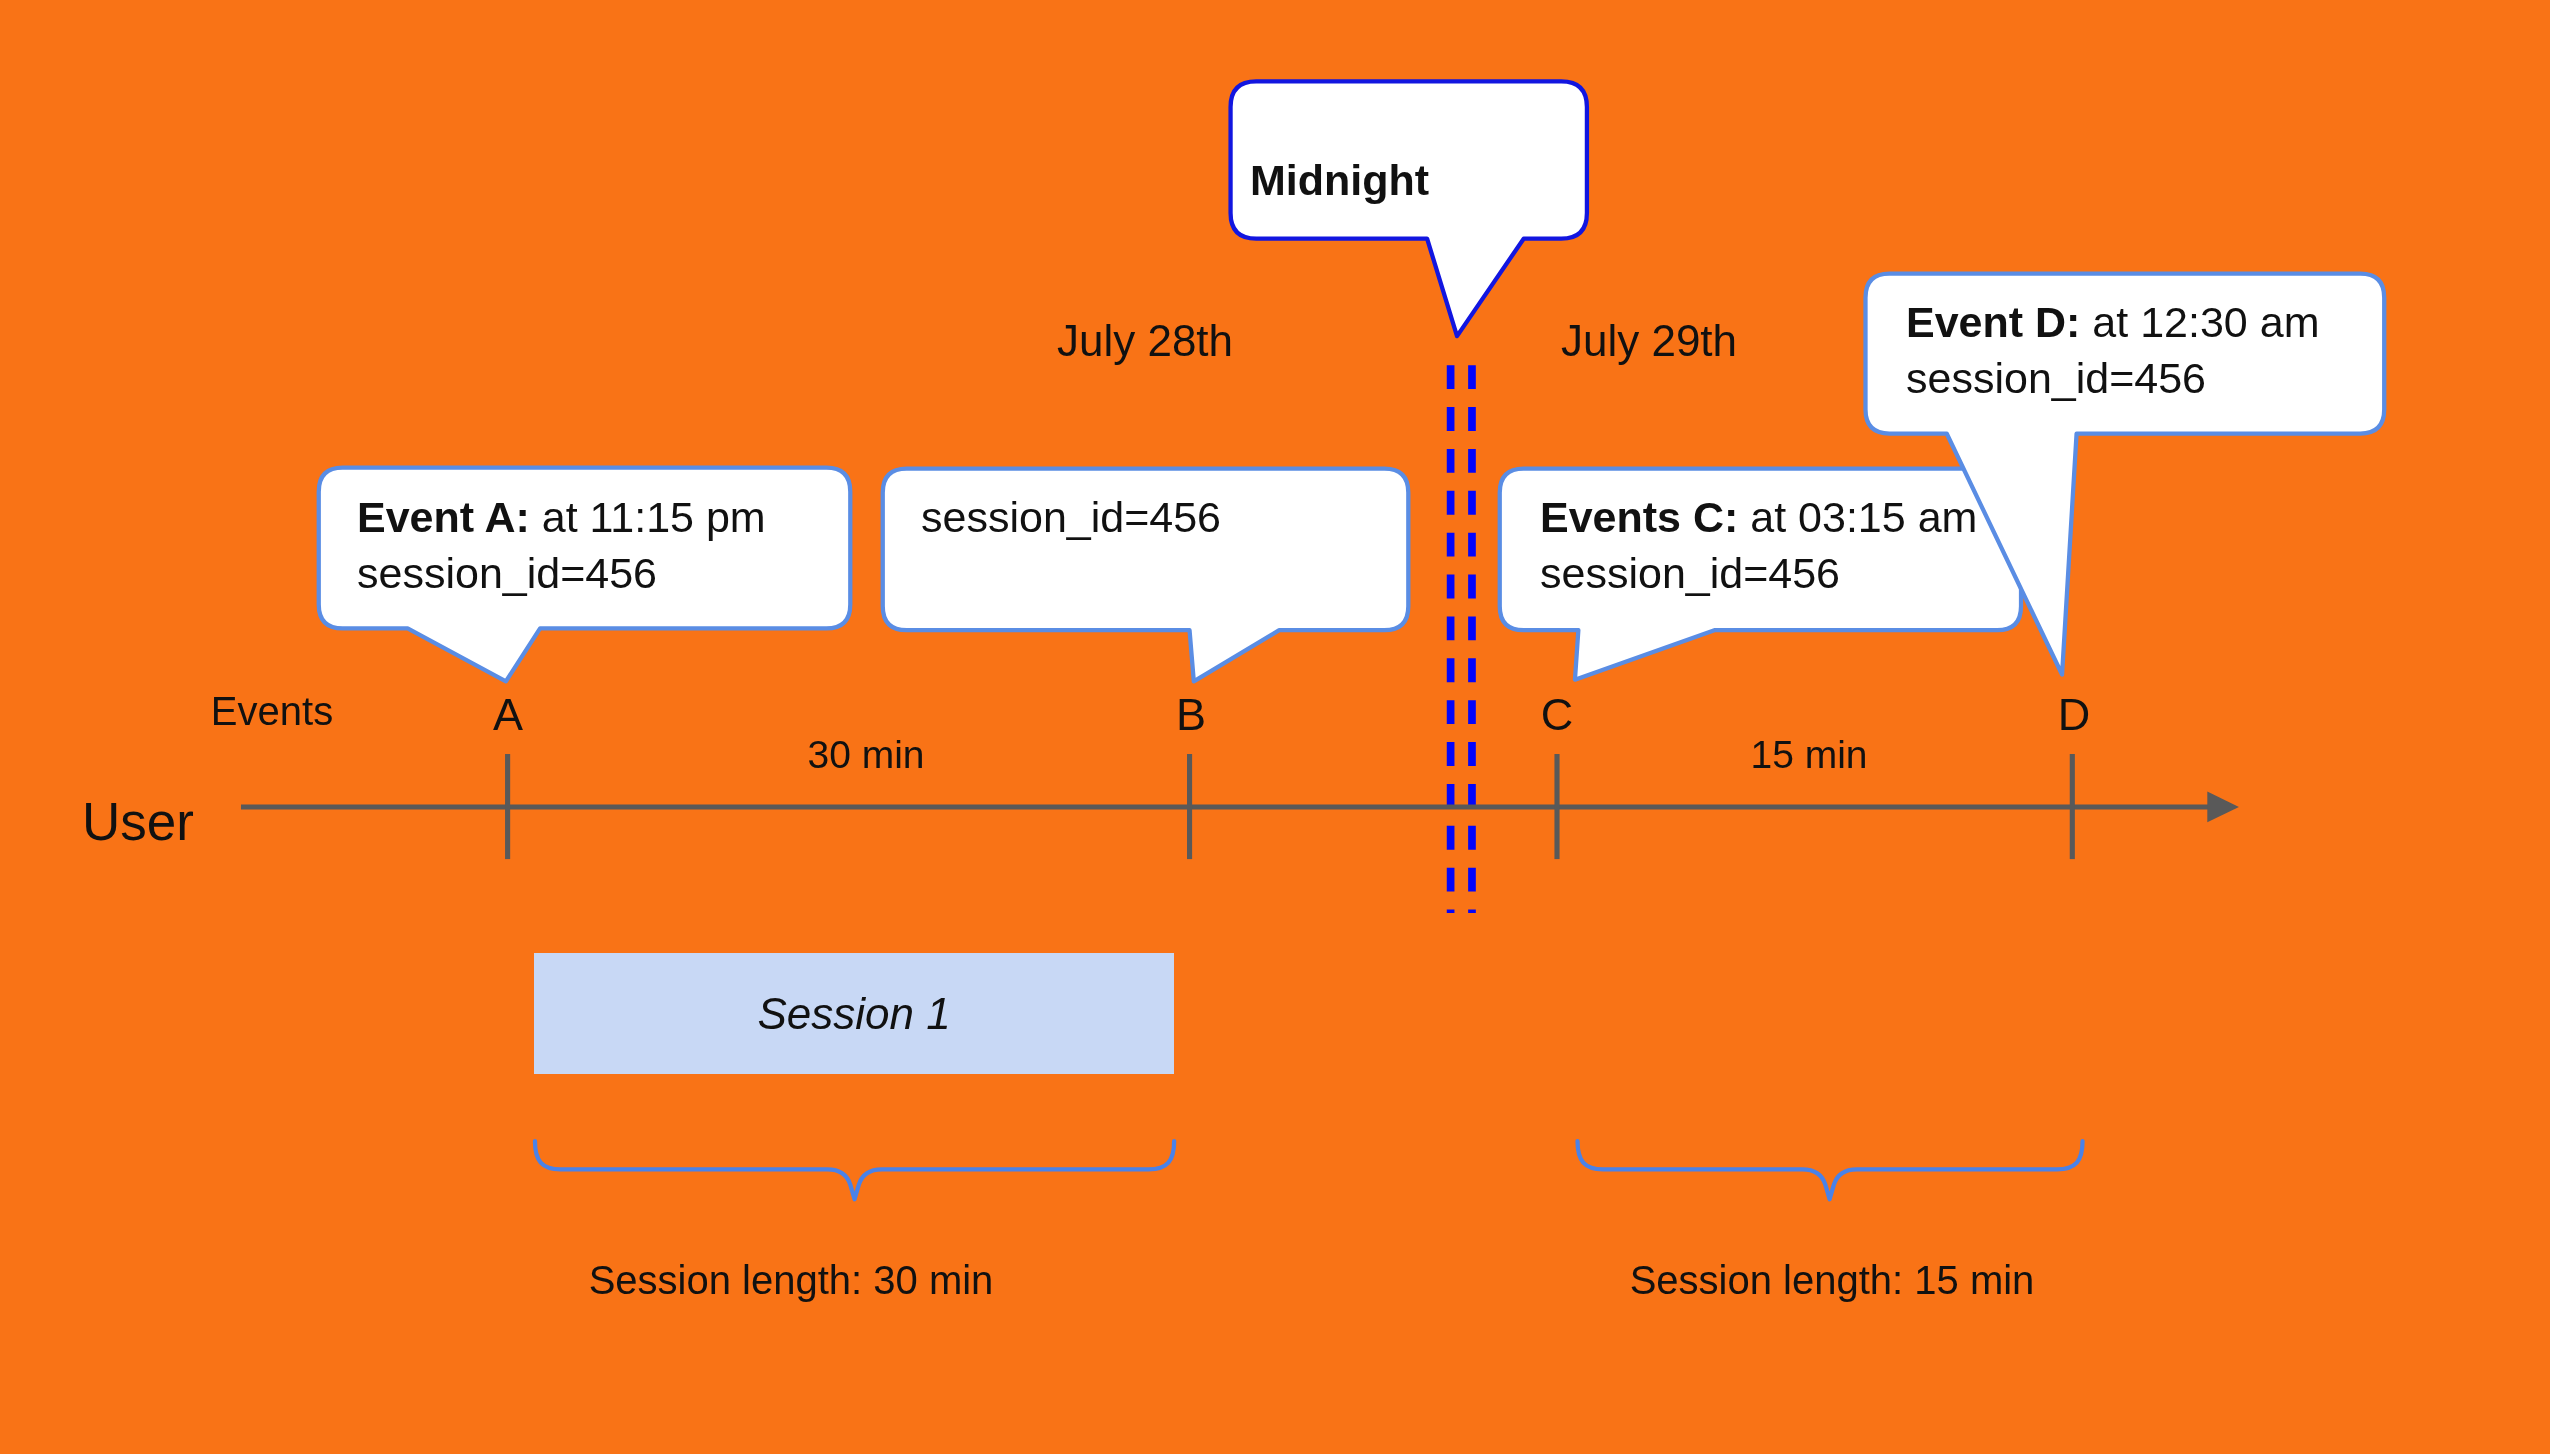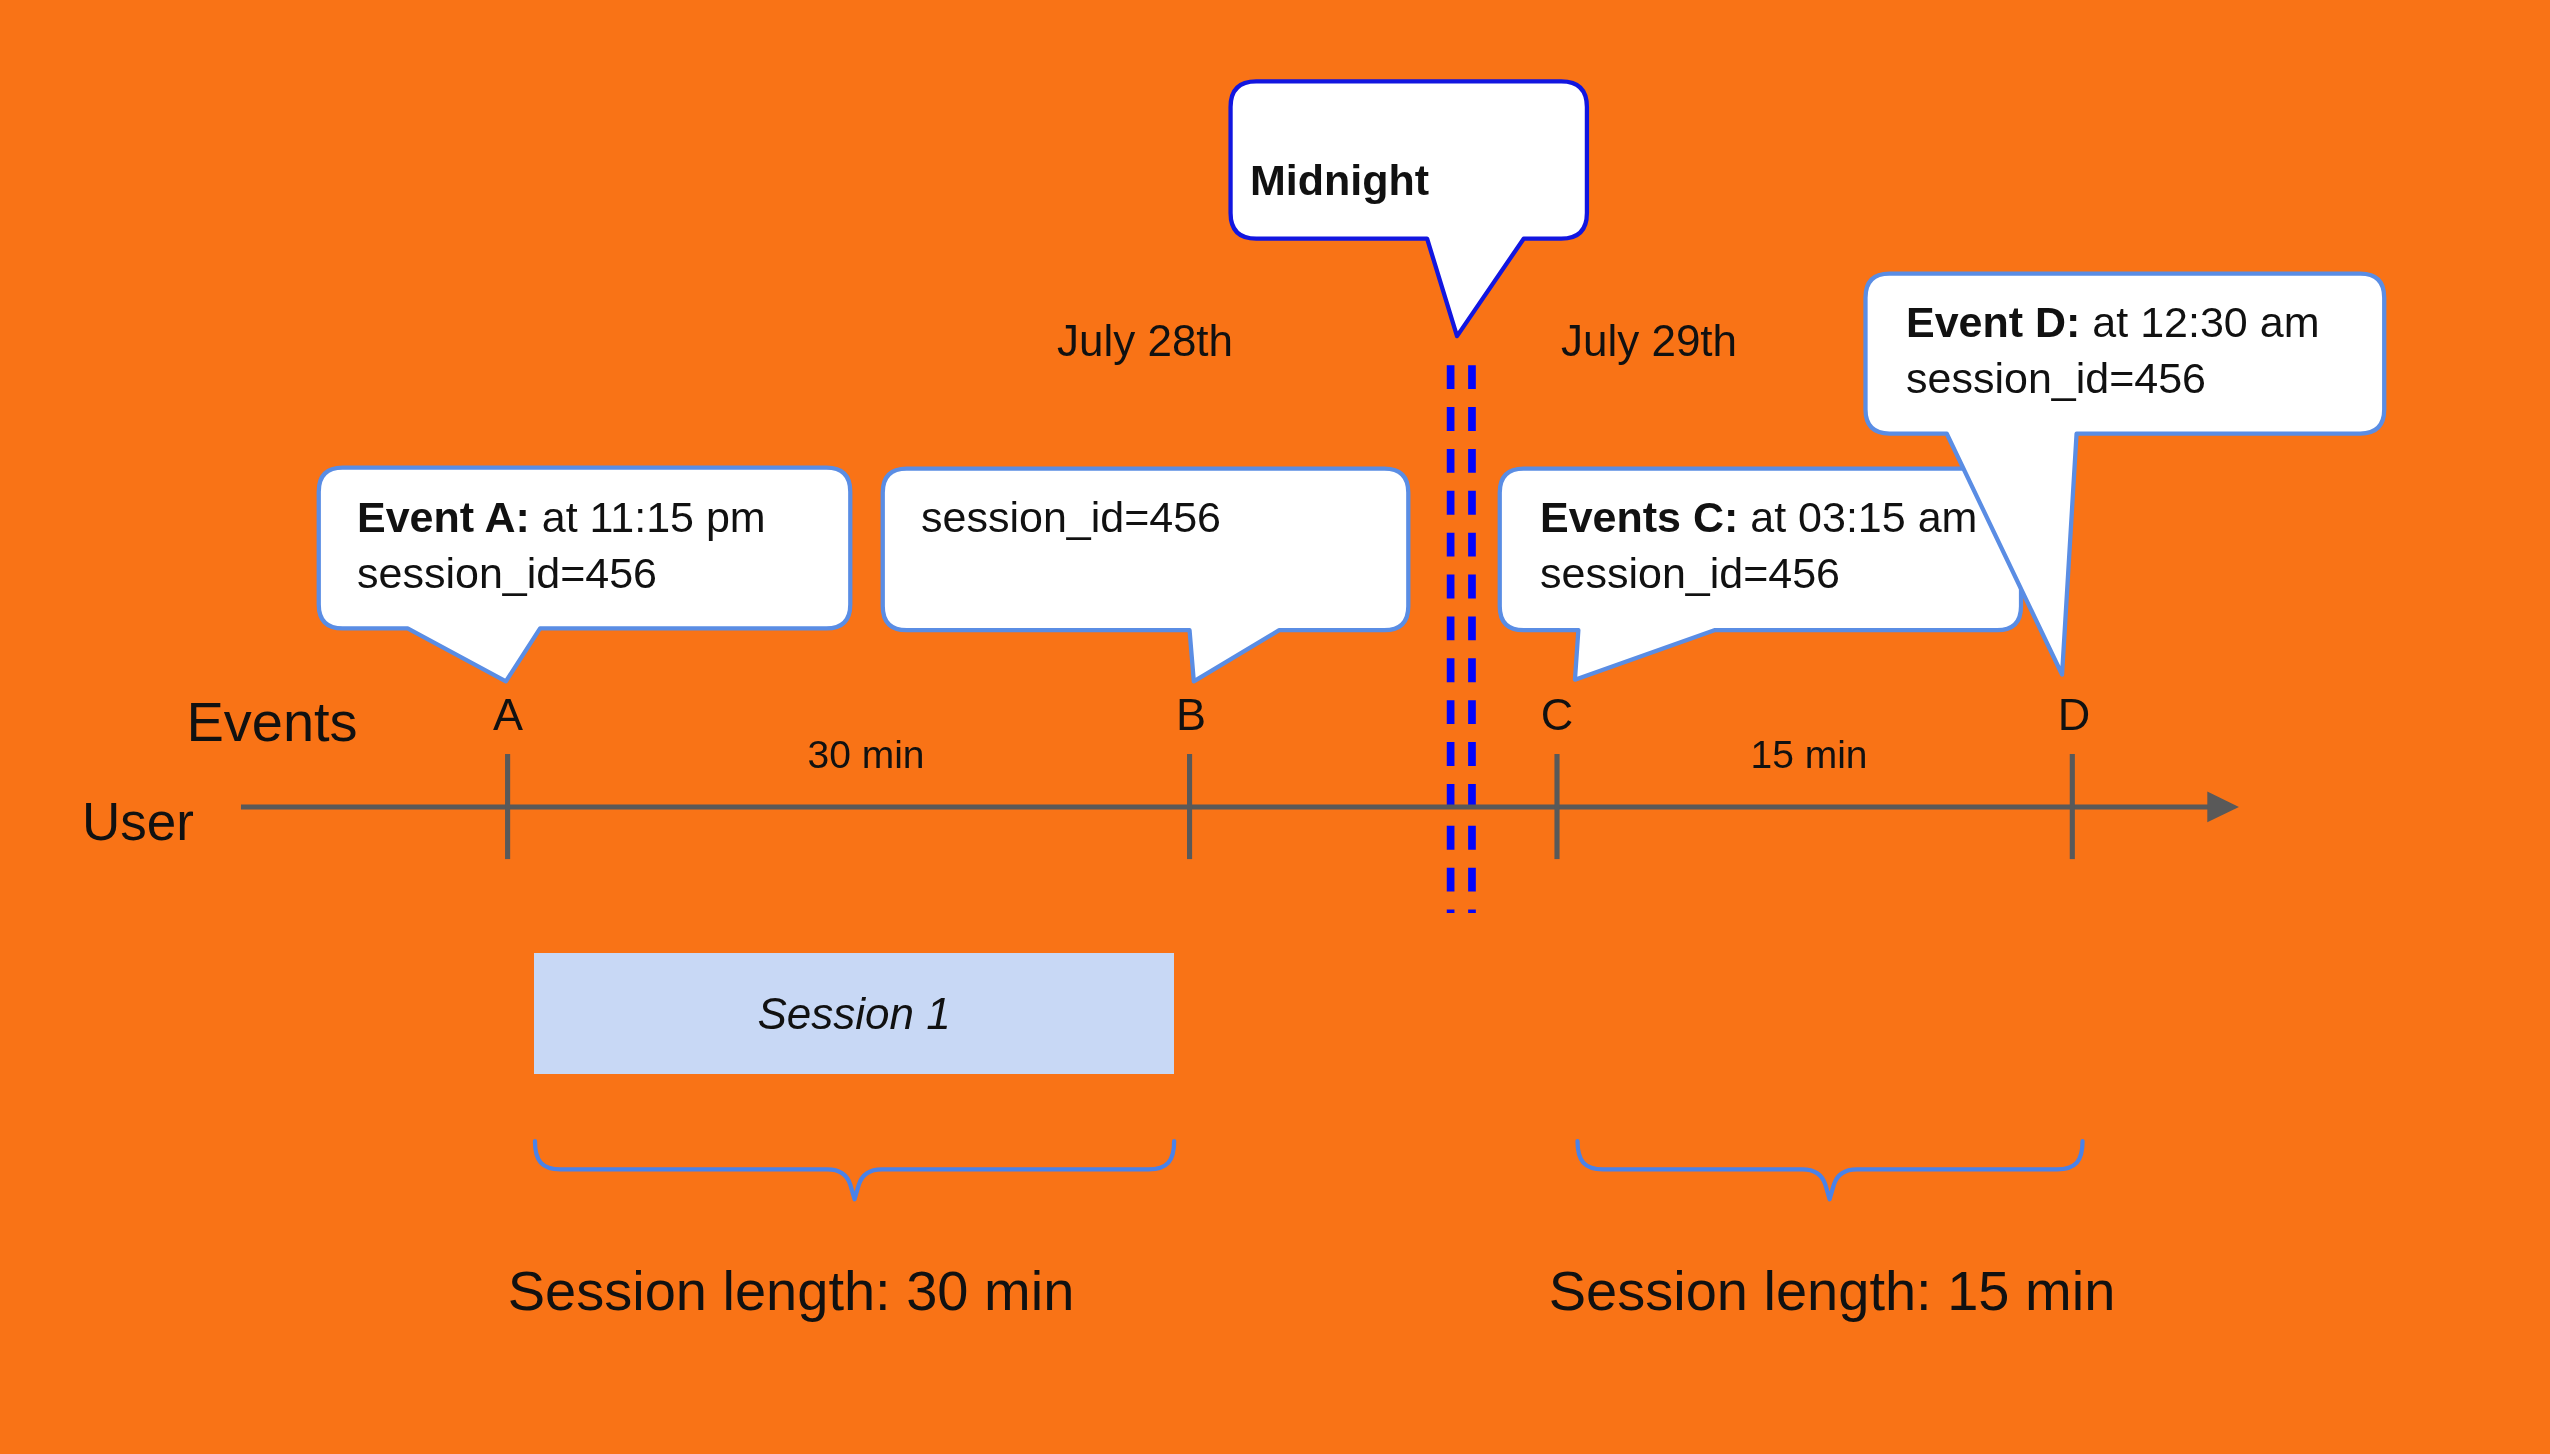--- a/index.html
+++ b/index.html
@@ -6,25 +6,25 @@
   body{width:2550px;height:1455px;font-family:"Liberation Sans",sans-serif;color:var(--text-black,#111);}
   .stage{position:relative;width:2550px;height:1455px;overflow:hidden;background:#f97316;}
   svg.layer{position:absolute;left:0;top:0;}
   .abs{position:absolute;white-space:nowrap;}
   .ctr{transform:translateX(-50%);}
   .date-label{font-size:44px;}
   .midnight-label{font-size:43px;font-weight:bold;}
   .bubble-text{font-size:43px;line-height:56px;}
   .bubble-text b{font-weight:bold;}
   .letter-label{font-size:45px;}
-  .axis-label{font-size:56px;}
+  .axis-label{font-size:40px;}
   .user-label{font-size:53px;}
   .interval-label{font-size:39px;}
   .session-box{position:absolute;background:var(--session-fill,#c8d8f5);display:flex;align-items:center;justify-content:center;font-size:44px;font-style:italic;}
-  .session-length{font-size:56px;}
+  .session-length{font-size:40px;}
   .dash-line{stroke:var(--dash-blue,#0505fa);stroke-width:9;stroke-dasharray:28 21;}
   .timeline{stroke:var(--line-gray,#595959);stroke-width:6;}
   .tick{stroke:var(--line-gray,#595959);stroke-width:6;}
   .arrowhead{fill:var(--line-gray,#595959);}
   .callout{fill:#ffffff;stroke:var(--event-border,#5a8de4);stroke-width:5;stroke-linejoin:round;}
   .callout-midnight{fill:#ffffff;stroke:var(--midnight-border,#1216e0);stroke-width:5;stroke-linejoin:round;}
   .brace{fill:none;stroke:var(--brace-blue,#4a82e8);stroke-width:5;stroke-linecap:round;stroke-linejoin:round;}
 </style>
 </head>
 <body>

